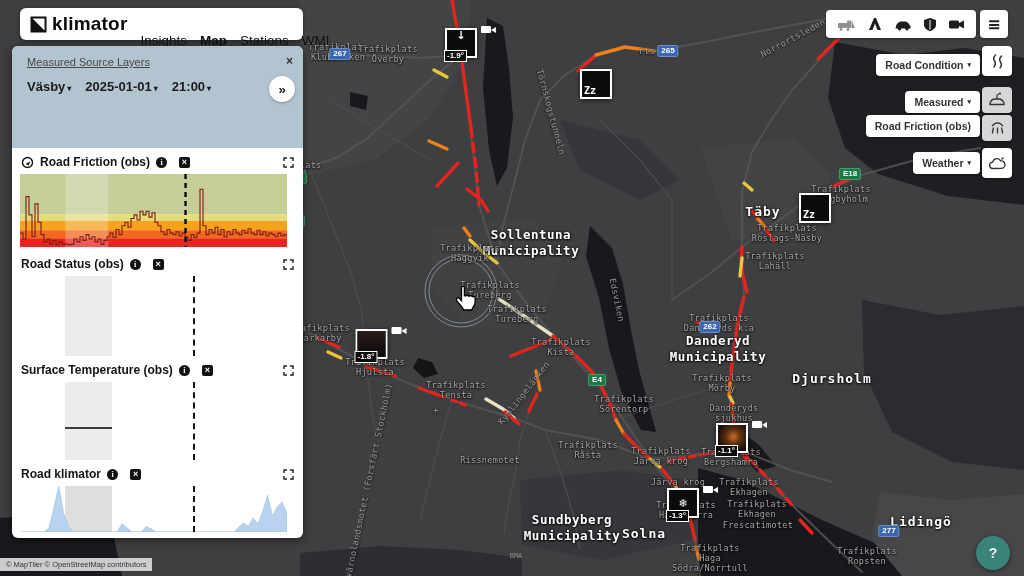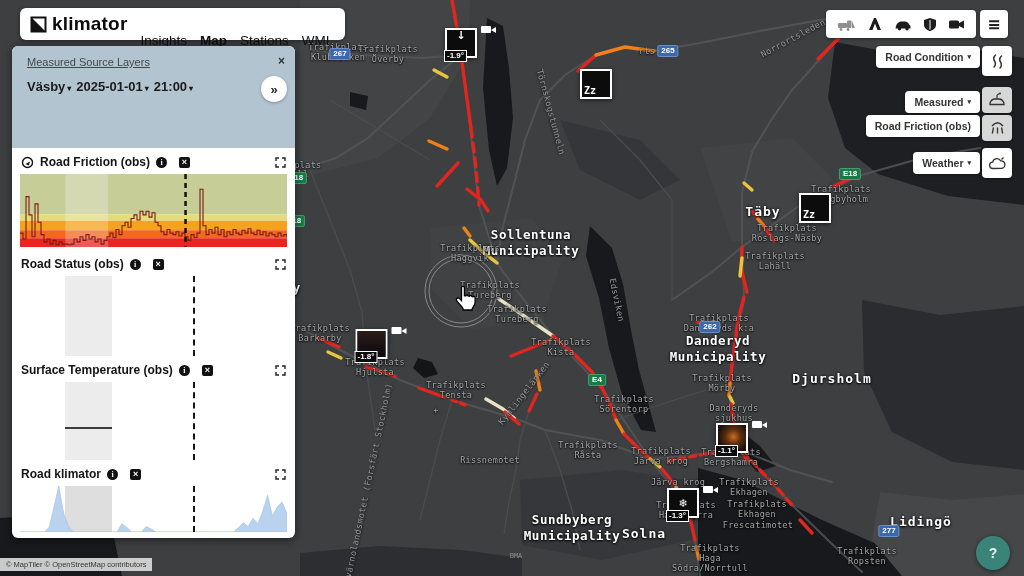--- a/index.html
+++ b/index.html
@@ -29,34 +29,34 @@
   .micon{color:#fff;font:bold 11px "DejaVu Sans",sans-serif;line-height:1;}
   .zz{position:absolute;left:2px;bottom:1px;color:#fff;font:bold 10px "DejaVu Sans Mono",monospace;margin-top:20px;}
   .thumb{position:absolute;inset:0;background:linear-gradient(180deg,#2b1d19 0%,#171013 60%,#0d0a0c 100%);}
   .thumb.glow{background:radial-gradient(circle at 55% 45%,#c96a24 0%,#5e3010 35%,#1a100c 75%);}
   .chip{position:absolute;left:-3px;bottom:-6px;background:#0c0c0c;border:1px solid #fff;color:#fff;
         font:bold 8px "Liberation Sans",sans-serif;padding:0 2px;line-height:1.3;}
   .cam{position:absolute;right:-16px;top:-4px;width:10px;height:7px;background:#fff;border-radius:1px;}
   .cam::after{content:"";position:absolute;left:10px;top:.5px;width:0;height:0;
         border-right:5px solid #fff;border-top:3px solid transparent;border-bottom:3px solid transparent;}
   
-  #topnav{position:absolute;left:20px;top:8px;width:325px;height:32px;background:#fff;border-radius:6px;
+  #topnav{position:absolute;left:20px;top:8px;width:283px;height:32px;background:#fff;border-radius:6px;
         box-shadow:0 1px 4px rgba(0,0,0,.45);display:flex;align-items:center;padding:0 10px;box-sizing:border-box;gap:13px;}
   .brand{display:flex;align-items:center;gap:5px;font:bold 19px "Liberation Sans",sans-serif;color:#0c0c0c;letter-spacing:.2px;}
   .navitem{font:13.5px "Liberation Sans",sans-serif;color:#111;cursor:pointer;margin-top:33px;}
   .navitem.active{font-weight:bold;text-decoration:underline;text-underline-offset:3px;}
   
   #panel{position:absolute;left:12px;top:46px;width:283px;height:492px;border-radius:6px;overflow:hidden;
-        background:#fff;box-shadow:0 2px 8px rgba(0,0,0,.5);}
+        background:#fff;box-shadow:0 2px 8px rgba(0,0,0,.5);padding-left:8px;}
   #panelhead{position:absolute;left:0;top:0;right:0;height:102px;background:#b3c4d1;}
   .phtitle{position:absolute;left:15px;top:10px;font:11px "Liberation Sans",sans-serif;color:#474747;
         text-decoration:underline;cursor:pointer;}
   .phclose{position:absolute;right:10px;top:8px;font:bold 12px "Liberation Sans",sans-serif;color:#333;cursor:pointer;}
   .pfilters{position:absolute;left:15px;top:33px;font:bold 13px "Liberation Sans",sans-serif;color:#1b1b1b;
-        display:flex;gap:5px;align-items:center;}
+        display:flex;gap:14px;align-items:center;}
   .pfilters .caret{font-size:8px;margin-left:2px;}
   .pexpand{position:absolute;right:8px;top:30px;width:26px;height:26px;border-radius:50%;background:#fff;
         display:flex;align-items:center;justify-content:center;font:bold 13px "Liberation Sans",sans-serif;color:#222;
         box-shadow:0 1px 3px rgba(0,0,0,.3);cursor:pointer;}
   .sec{position:absolute;left:0;right:0;}
   .sechead{display:flex;align-items:center;gap:6px;padding:0 9px;height:16px;}
   .sectitle{font:bold 12px "Liberation Sans",sans-serif;color:#141414;}
   .i-info{width:11px;height:11px;border-radius:50%;background:#111;color:#fff;font:bold 8px "Liberation Serif",serif;
         display:inline-flex;align-items:center;justify-content:center;cursor:pointer;}
   .i-close{width:11px;height:11px;border-radius:2px;background:#111;color:#fff;font:bold 9px "Liberation Sans",sans-serif;
@@ -459,21 +459,21 @@
     </svg>
     <svg width="17" height="11">
       <rect x="1" y="1.5" width="10" height="8" rx="1.5" fill="#1d1d1d"></rect>
         <polygon points="11,4 16,1.5 16,9.5 11,7" fill="#1d1d1d"></polygon>
     </svg>
   </div>
   <div id="menubtn">
       <span>≡</span>
     </div>
 
-  <div class="rc-btn" style="top:46px;right:44px;">
+  <div class="rc-btn" style="top:54px;right:44px;">
     <span>Road Condition</span>
       <span class="caret">▾</span>
   </div>
   <div class="rc-ico" style="top:46px;right:12px;height:30px;">
     <svg width="16" height="16">
       <path d="M5 14 q2.5-3 .5-6 q-2-3 1-6 M11 15 q2.5-3 .5-6 q-2-3 1-6" stroke="#333" stroke-width="1.5" fill="none" stroke-linecap="round"></path>
     </svg>
   </div>
 
   <div class="rc-btn" style="top:91px;right:44px;">

